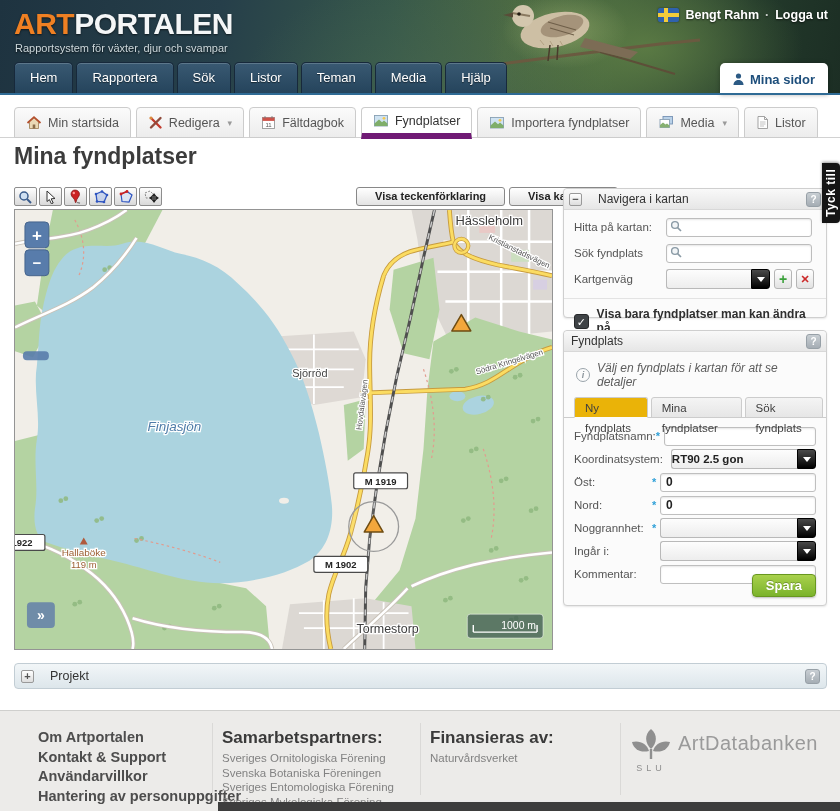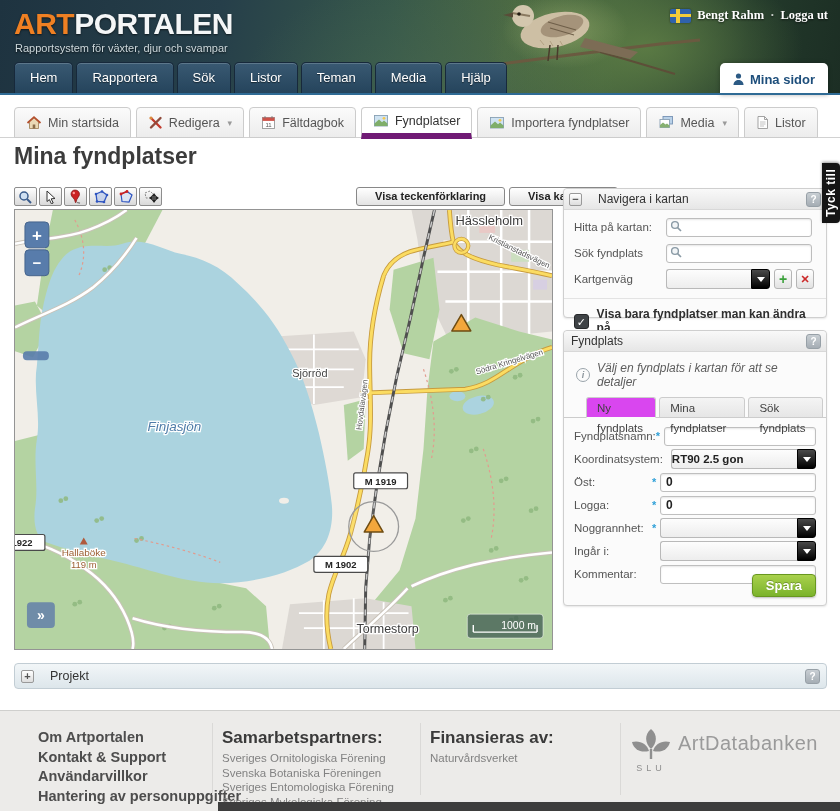--- a/index.html
+++ b/index.html
@@ -12,21 +12,21 @@
    radial-gradient(90px 55px at 565px 30px, rgba(160,180,115,.55), rgba(0,0,0,0) 70%),
    radial-gradient(210px 120px at 645px 48px, rgba(96,128,70,.85), rgba(0,0,0,0) 75%),
    radial-gradient(260px 150px at 430px 85px, rgba(70,102,82,.5), rgba(0,0,0,0) 72%),
    linear-gradient(100deg,#1e3340 0%,#263f4a 26%,#37584a 46%,#4c6a42 60%,#41603c 72%,#233a2b 88%,#1c2e24 100%);
 }
 .logo { position:absolute; left:14px; top:9px; line-height:1; }
 .logo .l1 { font-size:30px; font-weight:bold; color:#ef8023; letter-spacing:-.5px; text-shadow:0 1px 2px rgba(0,0,0,.6);}
 .logo .l2 { font-size:30px; font-weight:bold; color:#f4f6f7; letter-spacing:-.5px; text-shadow:0 1px 2px rgba(0,0,0,.6);}
 .tagline { position:absolute; left:15px; top:42px; font-size:11px; color:#cdd8dc; text-shadow:0 1px 2px rgba(0,0,0,.7);}
 .userbox { position:absolute; right:12px; top:8px; display:flex; align-items:center; gap:6px;
-  font-size:12.5px; font-weight:bold; color:#fff; text-shadow:0 1px 2px rgba(0,0,0,.65);font-family:Liberation Serif, serif;}
+  font-size:12.5px; font-weight:bold; color:#fff; text-shadow:0 1px 2px rgba(0,0,0,.65);}
 .userbox a { color:#fff; text-decoration:none; cursor:pointer;}
 .flag { width:21px; height:14px; border-radius:2px; overflow:hidden; position:relative; background:#2f62ad; box-shadow:0 0 2px rgba(0,0,0,.5); display:inline-block;}
 .flag:before { content:""; position:absolute; left:6px; top:0; width:3.5px; height:14px; background:#f3cc3a;}
 .flag:after { content:""; position:absolute; left:0; top:5.2px; width:21px; height:3.5px; background:#f3cc3a;}
 
 
 .mainnav { position:absolute; left:14px; top:62px; display:flex; gap:3px; }
 .mainnav .tab { height:31px; line-height:30px; padding:0 15px; font-size:13px; font-weight:normal; color:#fff;
   background:linear-gradient(#395972,#25445c); border:1px solid #17293b; border-bottom:none;
   border-radius:5px 5px 0 0; box-shadow:inset 0 1px 0 rgba(255,255,255,.18); cursor:pointer; text-shadow:0 1px 1px rgba(0,0,0,.5);}
@@ -86,21 +86,21 @@
 .checkbox { width:15px; height:15px; background:#3f4346; border:1px solid #26282a; border-radius:3px; color:#fff;
   font-size:11px; line-height:14px; text-align:center; cursor:pointer;}
 .checkrow .clab { font-size:12px; font-weight:bold; color:#2e2e2e;}
 
 .inforow { display:flex; align-items:center; gap:7px; margin:9px 12px 0; font-style:italic; color:#5d5d5d; font-size:12px;}
 .iicon { flex:0 0 14px; width:14px; height:14px; border:1.5px solid #9aa4ab; border-radius:50%; color:#8a949b;
   font-size:9px; font-weight:bold; font-style:italic; text-align:center; line-height:12px;}
 .ptabs { display:flex; margin:8px 0 0 10px; position:relative; z-index:2;}
 .ptab { padding:0 10px; height:21px; line-height:20px; font-size:11.5px; color:#3f3f3f;
   background:linear-gradient(#f4f4f4,#e6e6e6); border:1px solid #ccc; border-radius:3px 3px 0 0; margin-right:3px; cursor:pointer;}
-.ptab.active { background:#d946ef; border-bottom-color:#fbfbfb;margin-left:12px;}
+.ptab.active { background:#eab308; border-bottom-color:#fbfbfb;}
 .ptabline { border-top:1px solid #ccc; margin-top:-1px; position:relative; z-index:1;}
 .f-row { display:flex; align-items:center; margin:3px 10px 0; height:20px;}
 .f-row .lab { flex:0 0 78px; font-size:11.5px; color:#555;}
 .req { color:#2fa0d8; font-weight:bold; font-size:11px; flex:0 0 8px;}
 .f-ctl { width:160px;}
 .f-ctl input { width:100%; height:19px; border:1px solid #bfbfbf; border-radius:3px; padding:0 5px;
   font-size:12px; font-weight:bold; color:#222; box-shadow:inset 0 1px 2px rgba(0,0,0,.10); background:#fff; font-family:inherit;}
 .f-ctl .selectbox .sbody { flex:1;}
 .sparabtn { position:absolute; right:10px; bottom:8px; height:23px; padding:0 13px; background:linear-gradient(#a9d14c,#7bb32b);
   border:1px solid #68971f; border-radius:4px; color:#fff; font-weight:bold; font-size:13px; line-height:21px;
@@ -531,21 +531,21 @@
             </span>
         </span>
       </span>
     </div>
     <div class="f-row">
       <span class="lab">Öst:</span>
       <span class="req">*</span>
       <span class="f-ctl"><input type="text" value="0" style=""></span>
     </div>
     <div class="f-row">
-      <span class="lab">Logga:</span>
+      <span class="lab">Nord:</span>
       <span class="req">*</span>
       <span class="f-ctl"><input type="text" value="0" style=""></span>
     </div>
     <div class="f-row">
       <span class="lab">Noggrannhet:</span>
       <span class="req">*</span>
       <span class="f-ctl">
         <span class="selectbox">
           <span class="sbody"></span>
           <span class="sarrow">

